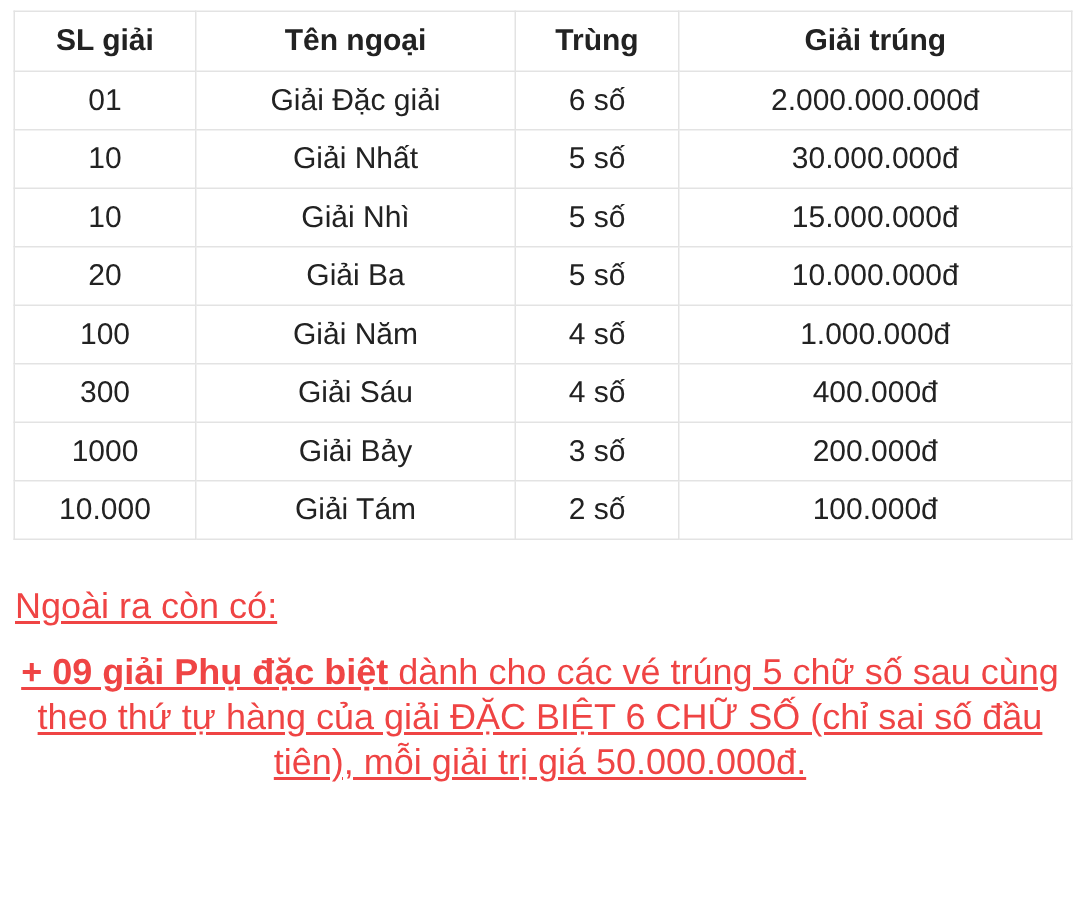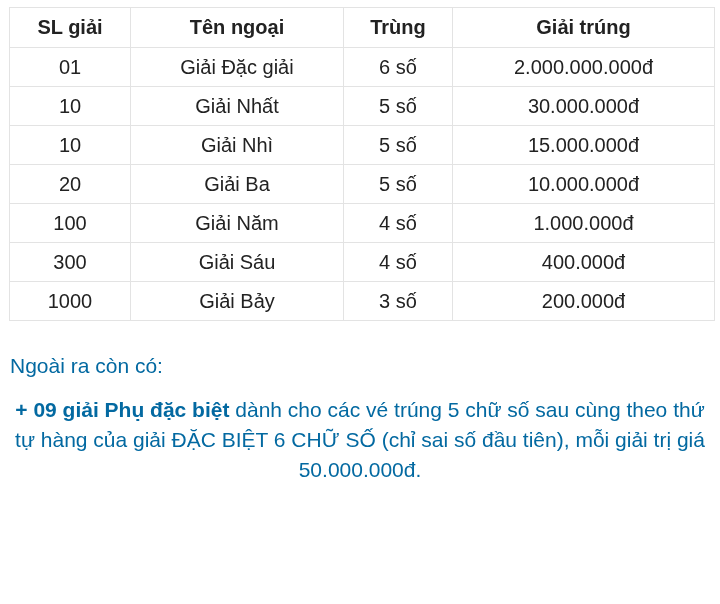--- a/index.html
+++ b/index.html
@@ -31,22 +31,23 @@
     overflow: hidden;
     white-space: nowrap;
   }
   table.prize-table thead tr { height: 40px; }
   table.prize-table tbody tr { height: 39px; }
   table.prize-table th { font-weight: bold; }
   tr.special-row td { font-weight: normal; }
 
   .notes {
     margin: 0 10px 0 10px;
-    font-size: 21px;
-    color: #0369a1;
+    font-size: 24px;
+    color: #ef4444;
+    text-decoration: underline;
   }
   .notes-intro {
     margin-top: 30px;
     line-height: 30px;
   }
   .note-item {
     line-height: 30px;
     max-width: 700px;
   }
   .note-item.first { margin-top: 14px; text-align: center; }
@@ -107,20 +108,26 @@
       <td>Giải Sáu</td>
       <td>4 số</td>
       <td>400.000đ</td>
     </tr>
     <tr>
       <td>1000</td>
       <td>Giải Bảy</td>
       <td>3 số</td>
       <td>200.000đ</td>
     </tr>
+    <tr>
+      <td>10.000</td>
+      <td>Giải Tám</td>
+      <td>2 số</td>
+      <td>100.000đ</td>
+    </tr>
   </tbody>
 </table>
 
 <div class="notes">
   <div class="notes-intro">Ngoài ra còn có:</div>
   <div class="note-item first">
     <span class="note-lead">+ 09 giải Phụ đặc biệt</span><span> dành cho các vé trúng 5 chữ số sau cùng theo thứ tự hàng của giải ĐẶC BIỆT 6 CHỮ SỐ (chỉ sai số đầu tiên), mỗi giải trị giá 50.000.000đ.</span>
   </div>
 </div>
 

